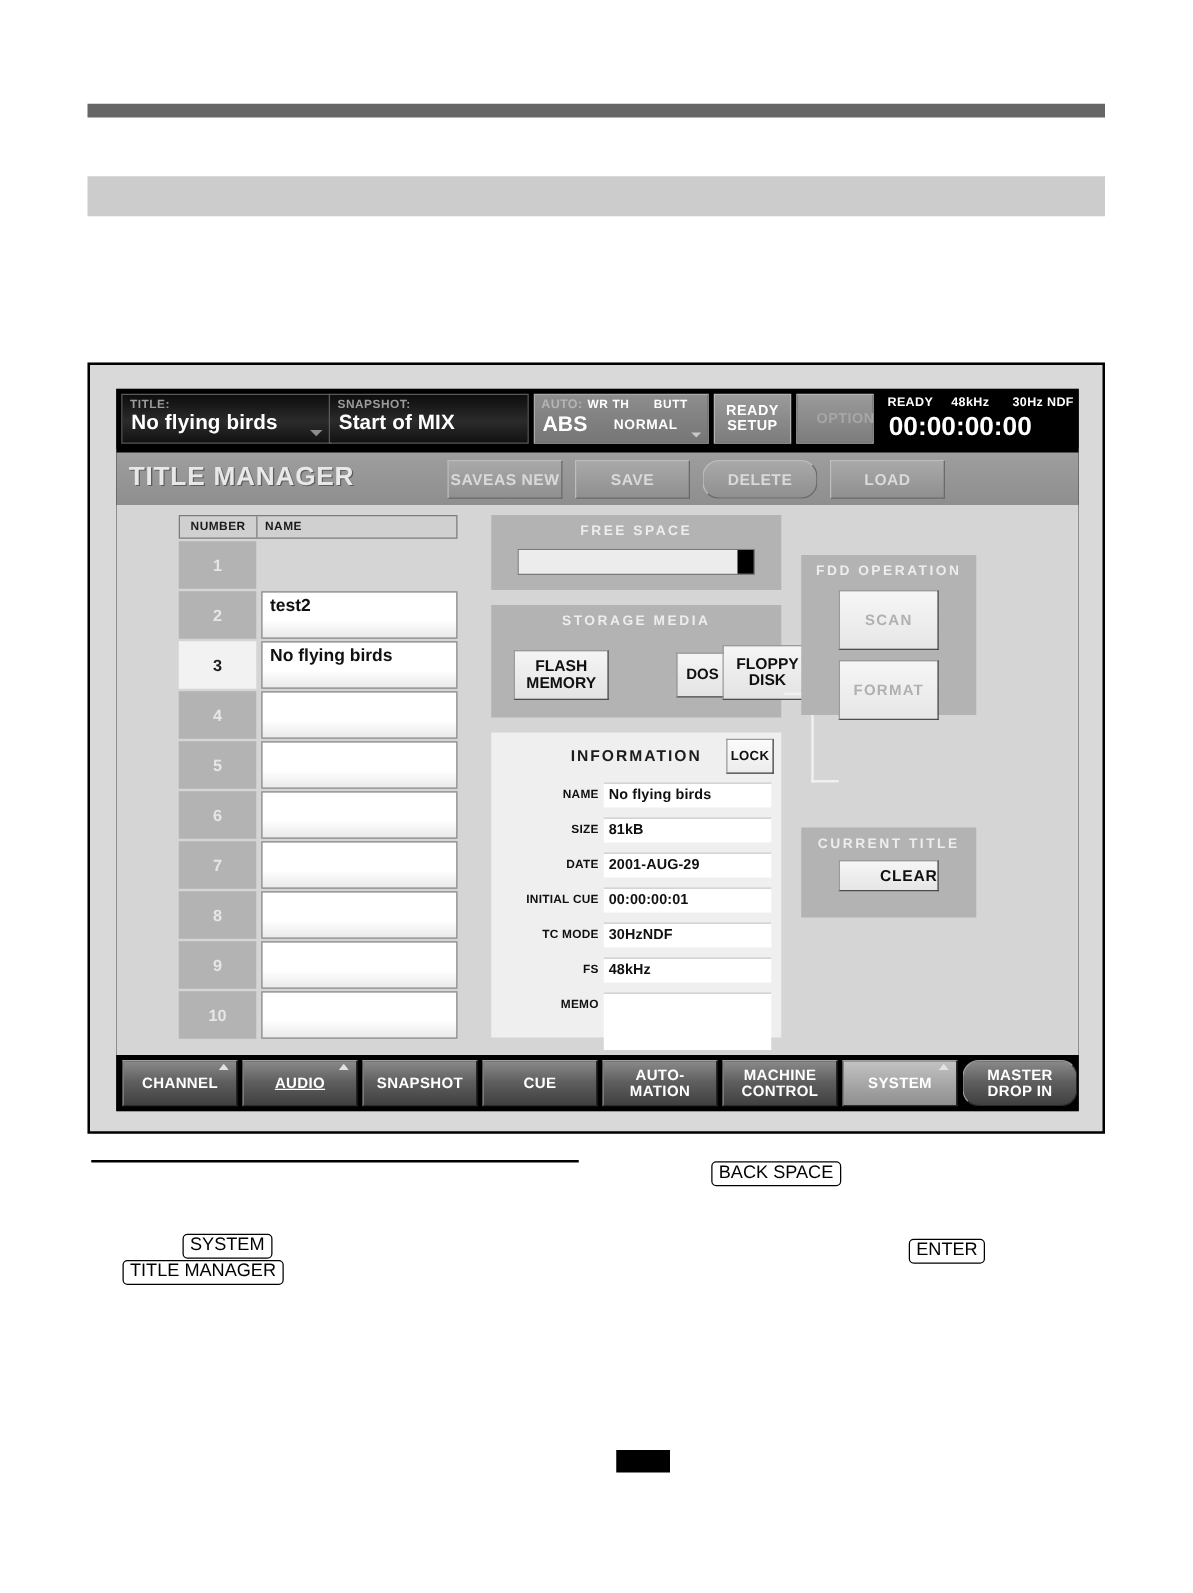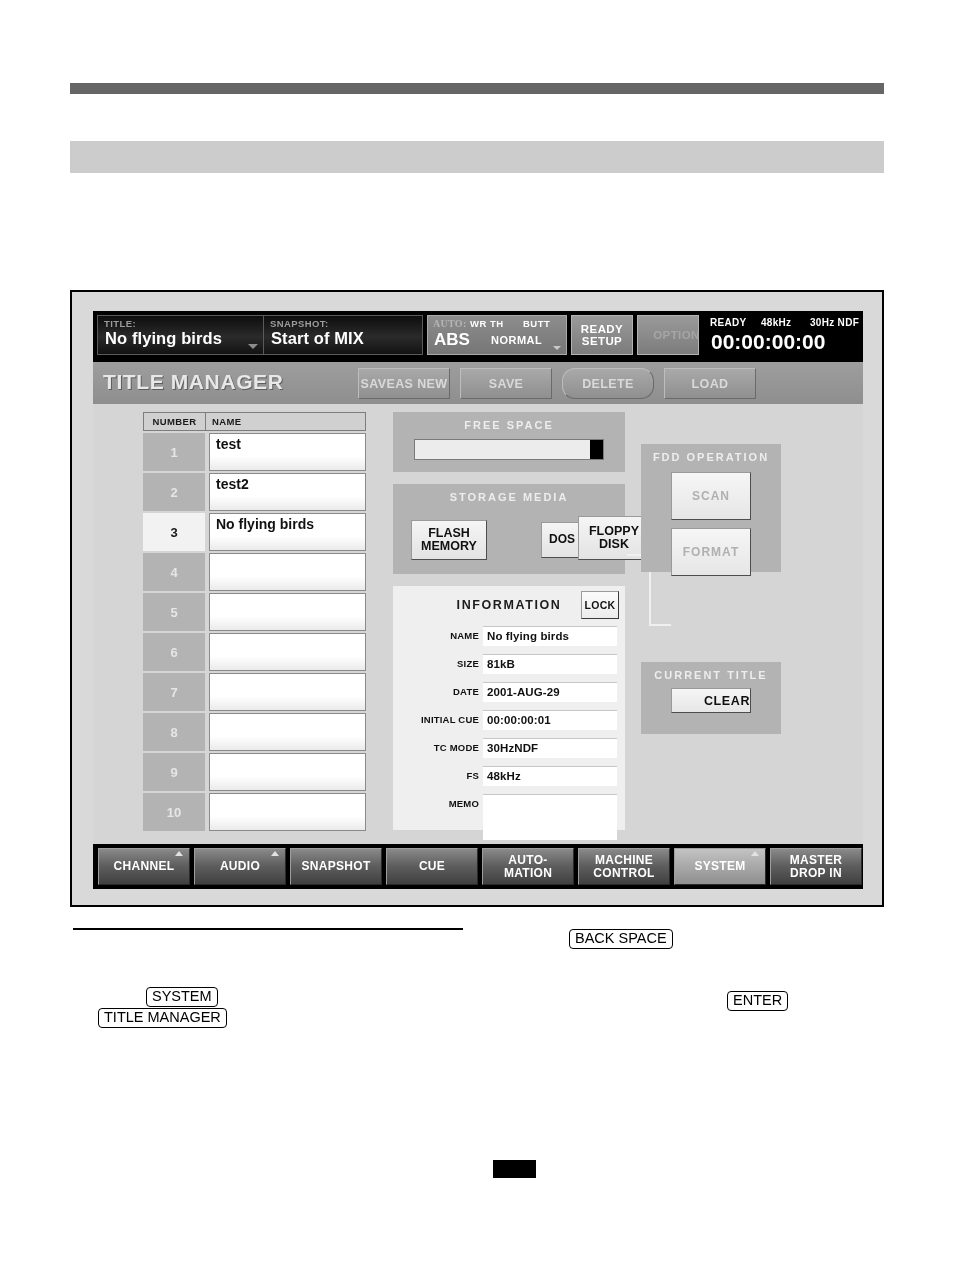--- a/index.html
+++ b/index.html
@@ -89,21 +89,21 @@
     position:absolute; right:6px; bottom:5px;
     width:0;height:0;border-left:5px solid transparent;border-right:5px solid transparent;
     border-top:5px solid #8c8c8c;
   }
 
   #sb-auto {
     position:absolute; left:334px; top:4px; width:140px; height:40px;
     background:linear-gradient(180deg,#8d8d8d 0%, #767676 100%);
     border:1px solid #aaaaaa;
   }
-  .auto-dim { position:absolute; left:5px; top:2px; font-size:10px; font-weight:bold; color:#b5b5b5; letter-spacing:.3px;font-family:Liberation Serif, serif;}
+  .auto-dim { position:absolute; left:5px; top:2px; font-size:10px; font-weight:bold; color:#b5b5b5; letter-spacing:.3px;}
   .auto-wr  { position:absolute; left:42px; top:2px; font-size:9.5px; font-weight:bold; color:#ffffff; letter-spacing:.5px;}
   .auto-butt{ position:absolute; left:95px; top:2px; font-size:9.5px; font-weight:bold; color:#ffffff; letter-spacing:.5px;}
   .auto-abs { position:absolute; left:6px;  top:14px; font-size:17px; font-weight:bold; color:#ffffff;}
   .auto-norm{ position:absolute; left:63px; top:18px; font-size:11px; font-weight:bold; color:#ffffff; letter-spacing:.5px;}
   .auto-caret{position:absolute; right:5px; bottom:4px; width:0;height:0;
     border-left:4px solid transparent;border-right:4px solid transparent;border-top:4px solid #c9c9c9;}
 
   .sb-btn {
     position:absolute; top:4px; height:40px;
     background:linear-gradient(180deg,#9a9a9a 0%, #7c7c7c 100%);
@@ -358,21 +358,20 @@
     <div class="tm-body">
 
       <div class="list">
         <div class="list-head">
           <div class="lh-num">NUMBER</div>
           <div class="lh-name">NAME</div>
         </div>
         <div id="list-rows">
             <div class="list-row">
               <div class="row-num">1</div>
-              <div class="row-name">test</div>
             </div>
             <div class="list-row">
               <div class="row-num">2</div>
               <div class="row-name">test2</div>
             </div>
             <div class="list-row sel">
               <div class="row-num">3</div>
               <div class="row-name">No flying birds</div>
             </div>
             <div class="list-row">
@@ -485,21 +484,21 @@
           <span>CLEAR</span>
         </div>
       </div>
     </div>
 
     <div class="tabbar" id="tabbar">
         <div class="tab" style="left: 5px; width: 92px;">
           <span>CHANNEL</span>
           <span class="tab-arrow"></span>
         </div>
-        <div class="tab" style="left: 101px; width: 92px;">
+        <div class="tab" style="left: 101px; width: 92px; text-decoration: underline;">
           <span>AUDIO</span>
           <span class="tab-arrow"></span>
         </div>
         <div class="tab" style="left: 197px; width: 92px;">
           <span>SNAPSHOT</span>
         </div>
         <div class="tab" style="left: 293px; width: 92px;">
           <span>CUE</span>
         </div>
         <div class="tab" style="left: 389px; width: 92px;">
@@ -507,20 +506,20 @@
           <span>MATION</span>
         </div>
         <div class="tab" style="left: 485px; width: 92px;">
           <span>MACHINE</span>
           <span>CONTROL</span>
         </div>
         <div class="tab active" style="left: 581px; width: 92px;">
           <span>SYSTEM</span>
           <span class="tab-arrow"></span>
         </div>
-        <div class="tab" style="left: 677px; width: 92px;">
+        <div class="tab" style="left: 677px; width: 92px; border-radius: 13px;">
           <span>MASTER</span>
           <span>DROP IN</span>
         </div>
       </div>
 
   </div>
 </div>
 
 </body></html>

